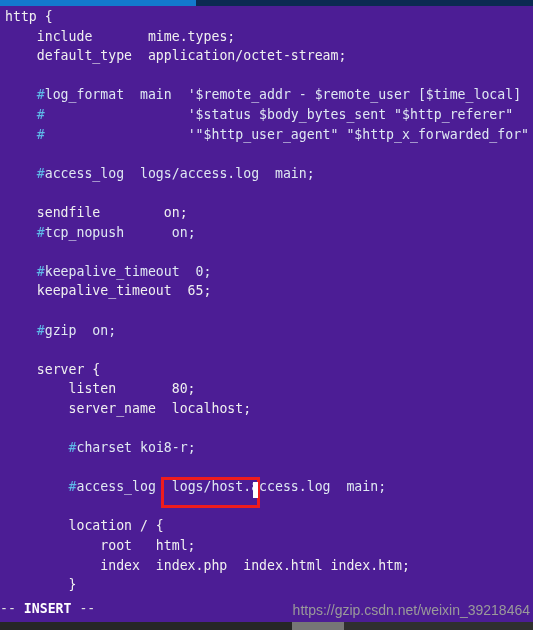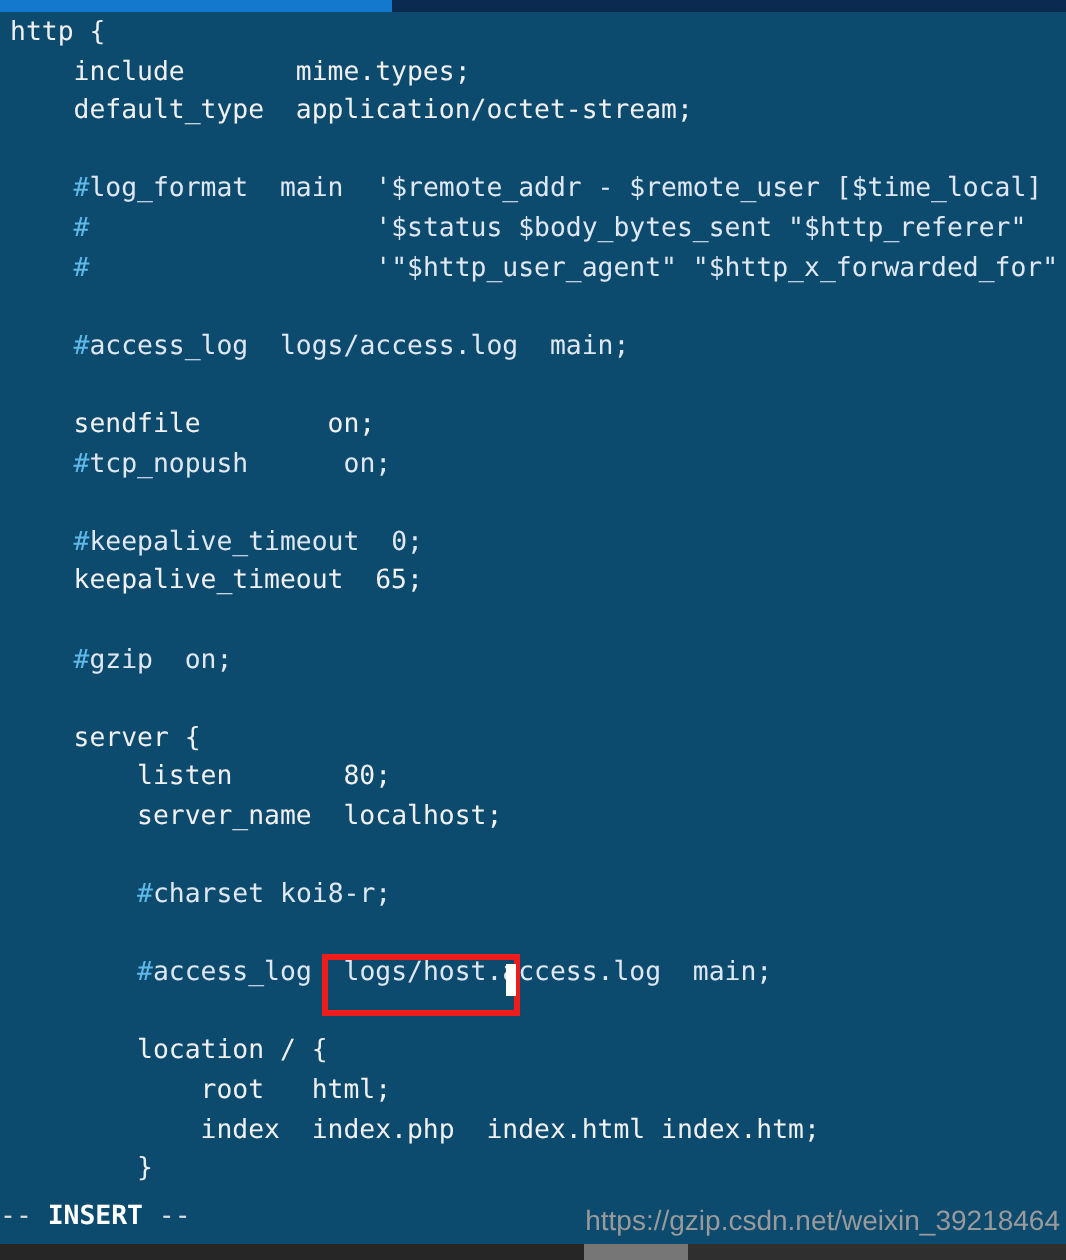--- a/index.html
+++ b/index.html
@@ -12,21 +12,21 @@
     width: 533px;
     height: 630px;
     overflow: hidden;
     font-family: "DejaVu Sans Mono", "Liberation Mono", monospace;
   }
 
   #terminal {
     position: relative;
     width: 533px;
     height: 630px;
-    background: #0c4a6e;
+    background: #4c1d95;
     overflow: hidden;
   }
 
   
   #top-bar {
     position: absolute;
     left: 0; top: 0;
     width: 533px;
     height: 6px;
     background: #0b2a52;

